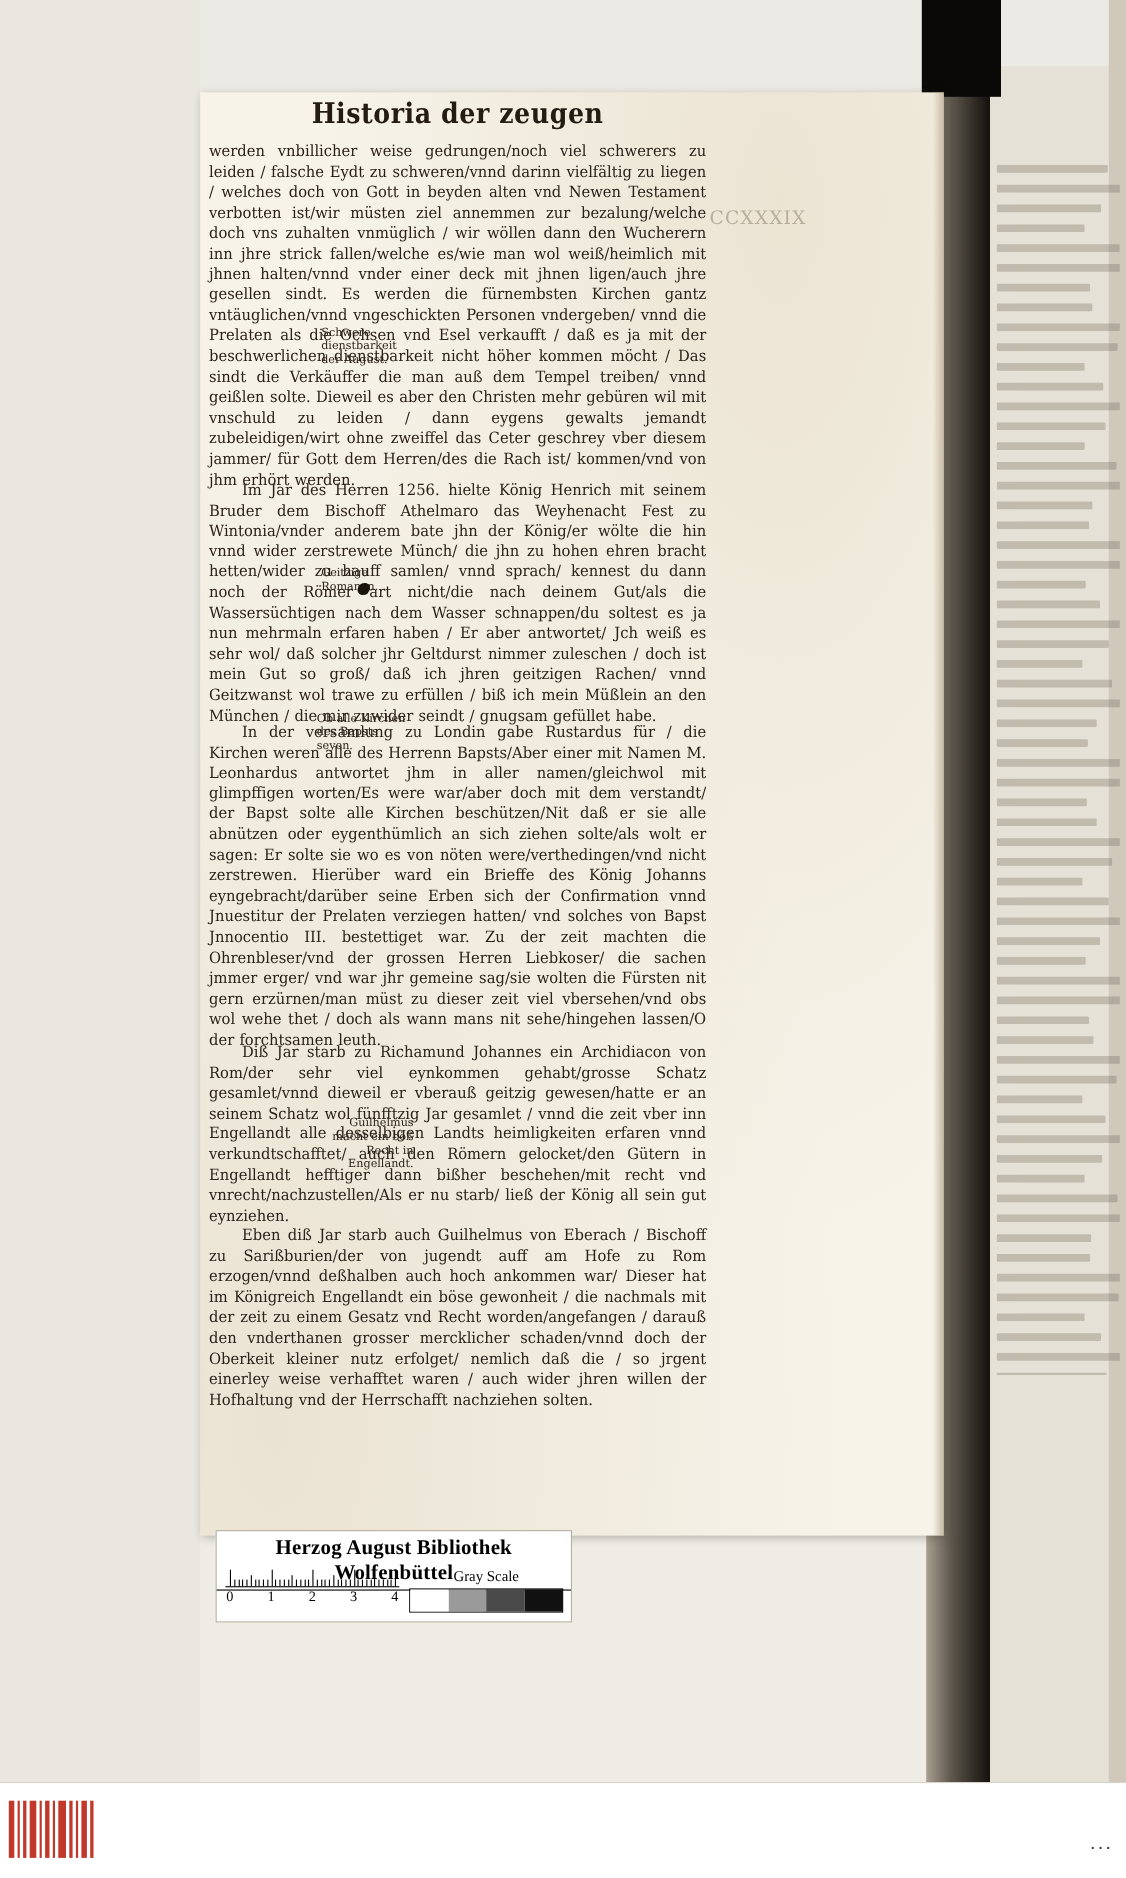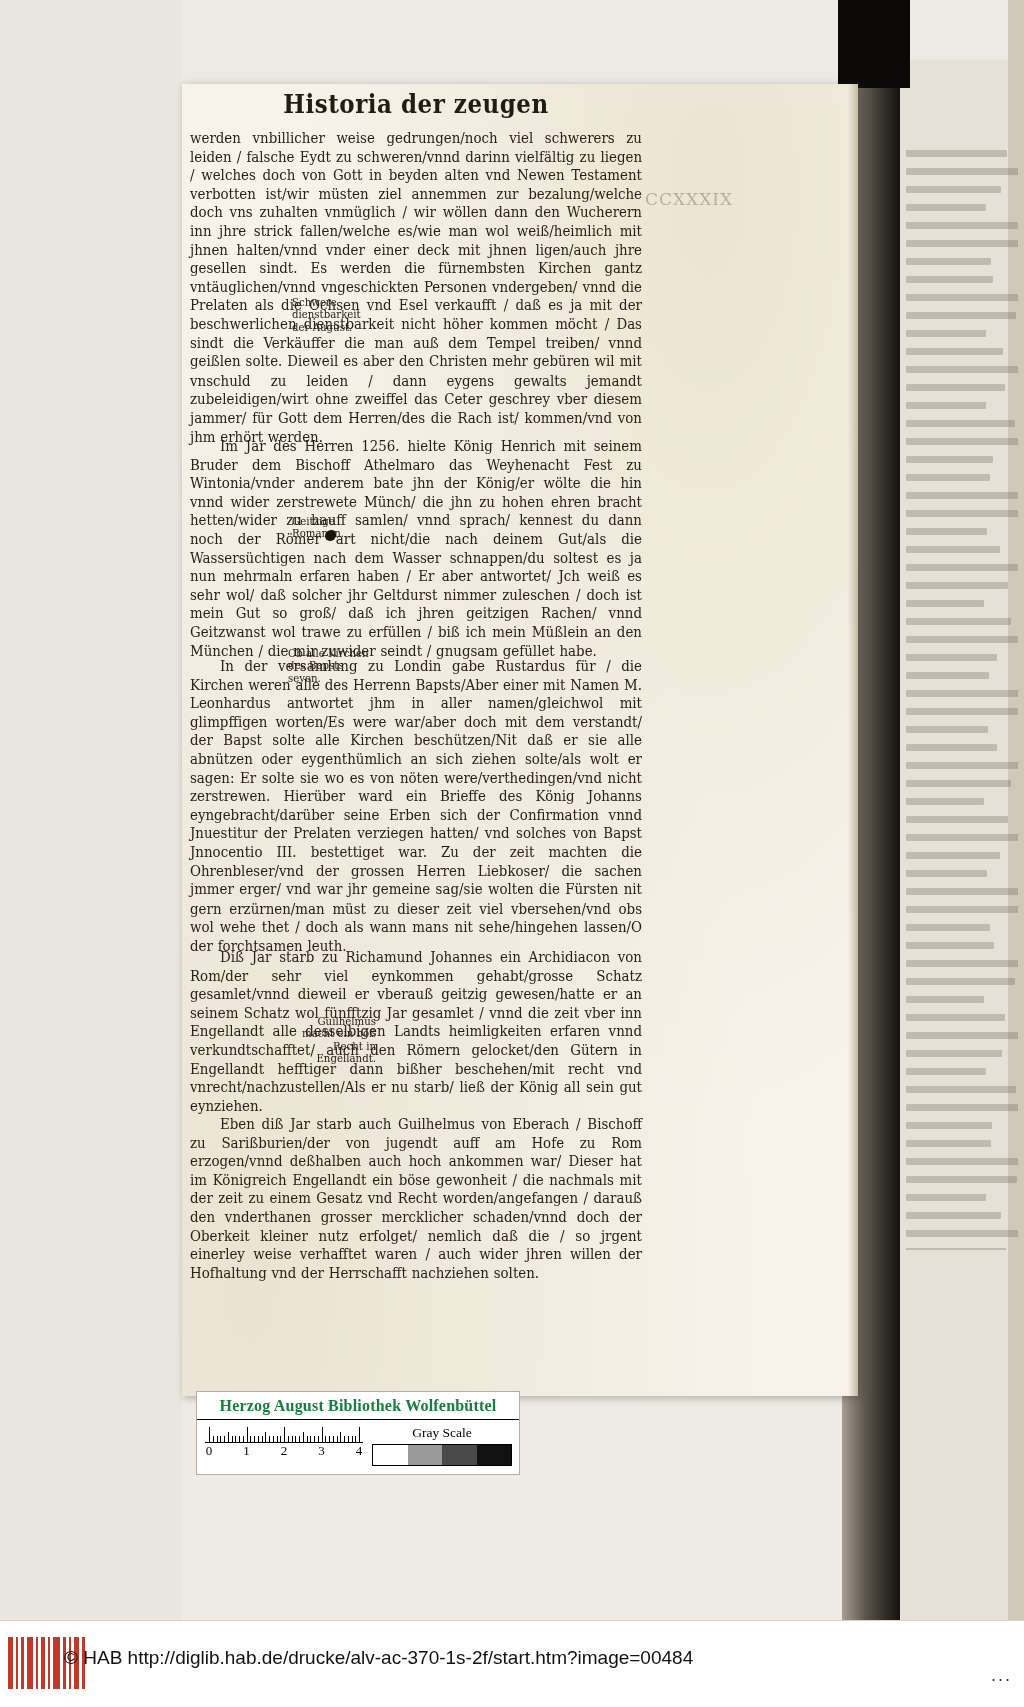--- a/index.html
+++ b/index.html
@@ -169,23 +169,23 @@
   #target-card {
     position: absolute;
     left: 196px; top: 1391px;
     width: 322px; height: 82px;
     background: #ffffff;
     border: 1px solid #b5ad9e;
   }
   .card-title {
     text-align: center;
     font-family: "Liberation Serif", serif;
-    font-size: 16px;
+    font-size: 19px;
     font-weight: bold;
-    color: #15803d;
+    color: #000000;
     padding-top: 5px;
     letter-spacing: 0.2px;
   }
   .card-rule {
     height: 1px;
     background: #000;
     margin: 4px 0 0 0;
   }
   .ruler {
     position: absolute;
@@ -454,15 +454,14 @@
       <i style="width: 6px;"></i>
       <i style="width: 2px;"></i>
       <i style="width: 4px;"></i>
       <i style="width: 2px;"></i>
       <i style="width: 7px;"></i>
       <i style="width: 3px;"></i>
       <i style="width: 2px;"></i>
       <i style="width: 5px;"></i>
       <i style="width: 3px;"></i>
     </div>
-  <div class="footer-text">© HAB http://diglib.hab.de/drucke/alv-ac-370-1s-2f/start.htm?image=00484</div>
   <div class="footer-dots">...</div>
 </div>
 
 </body></html>

